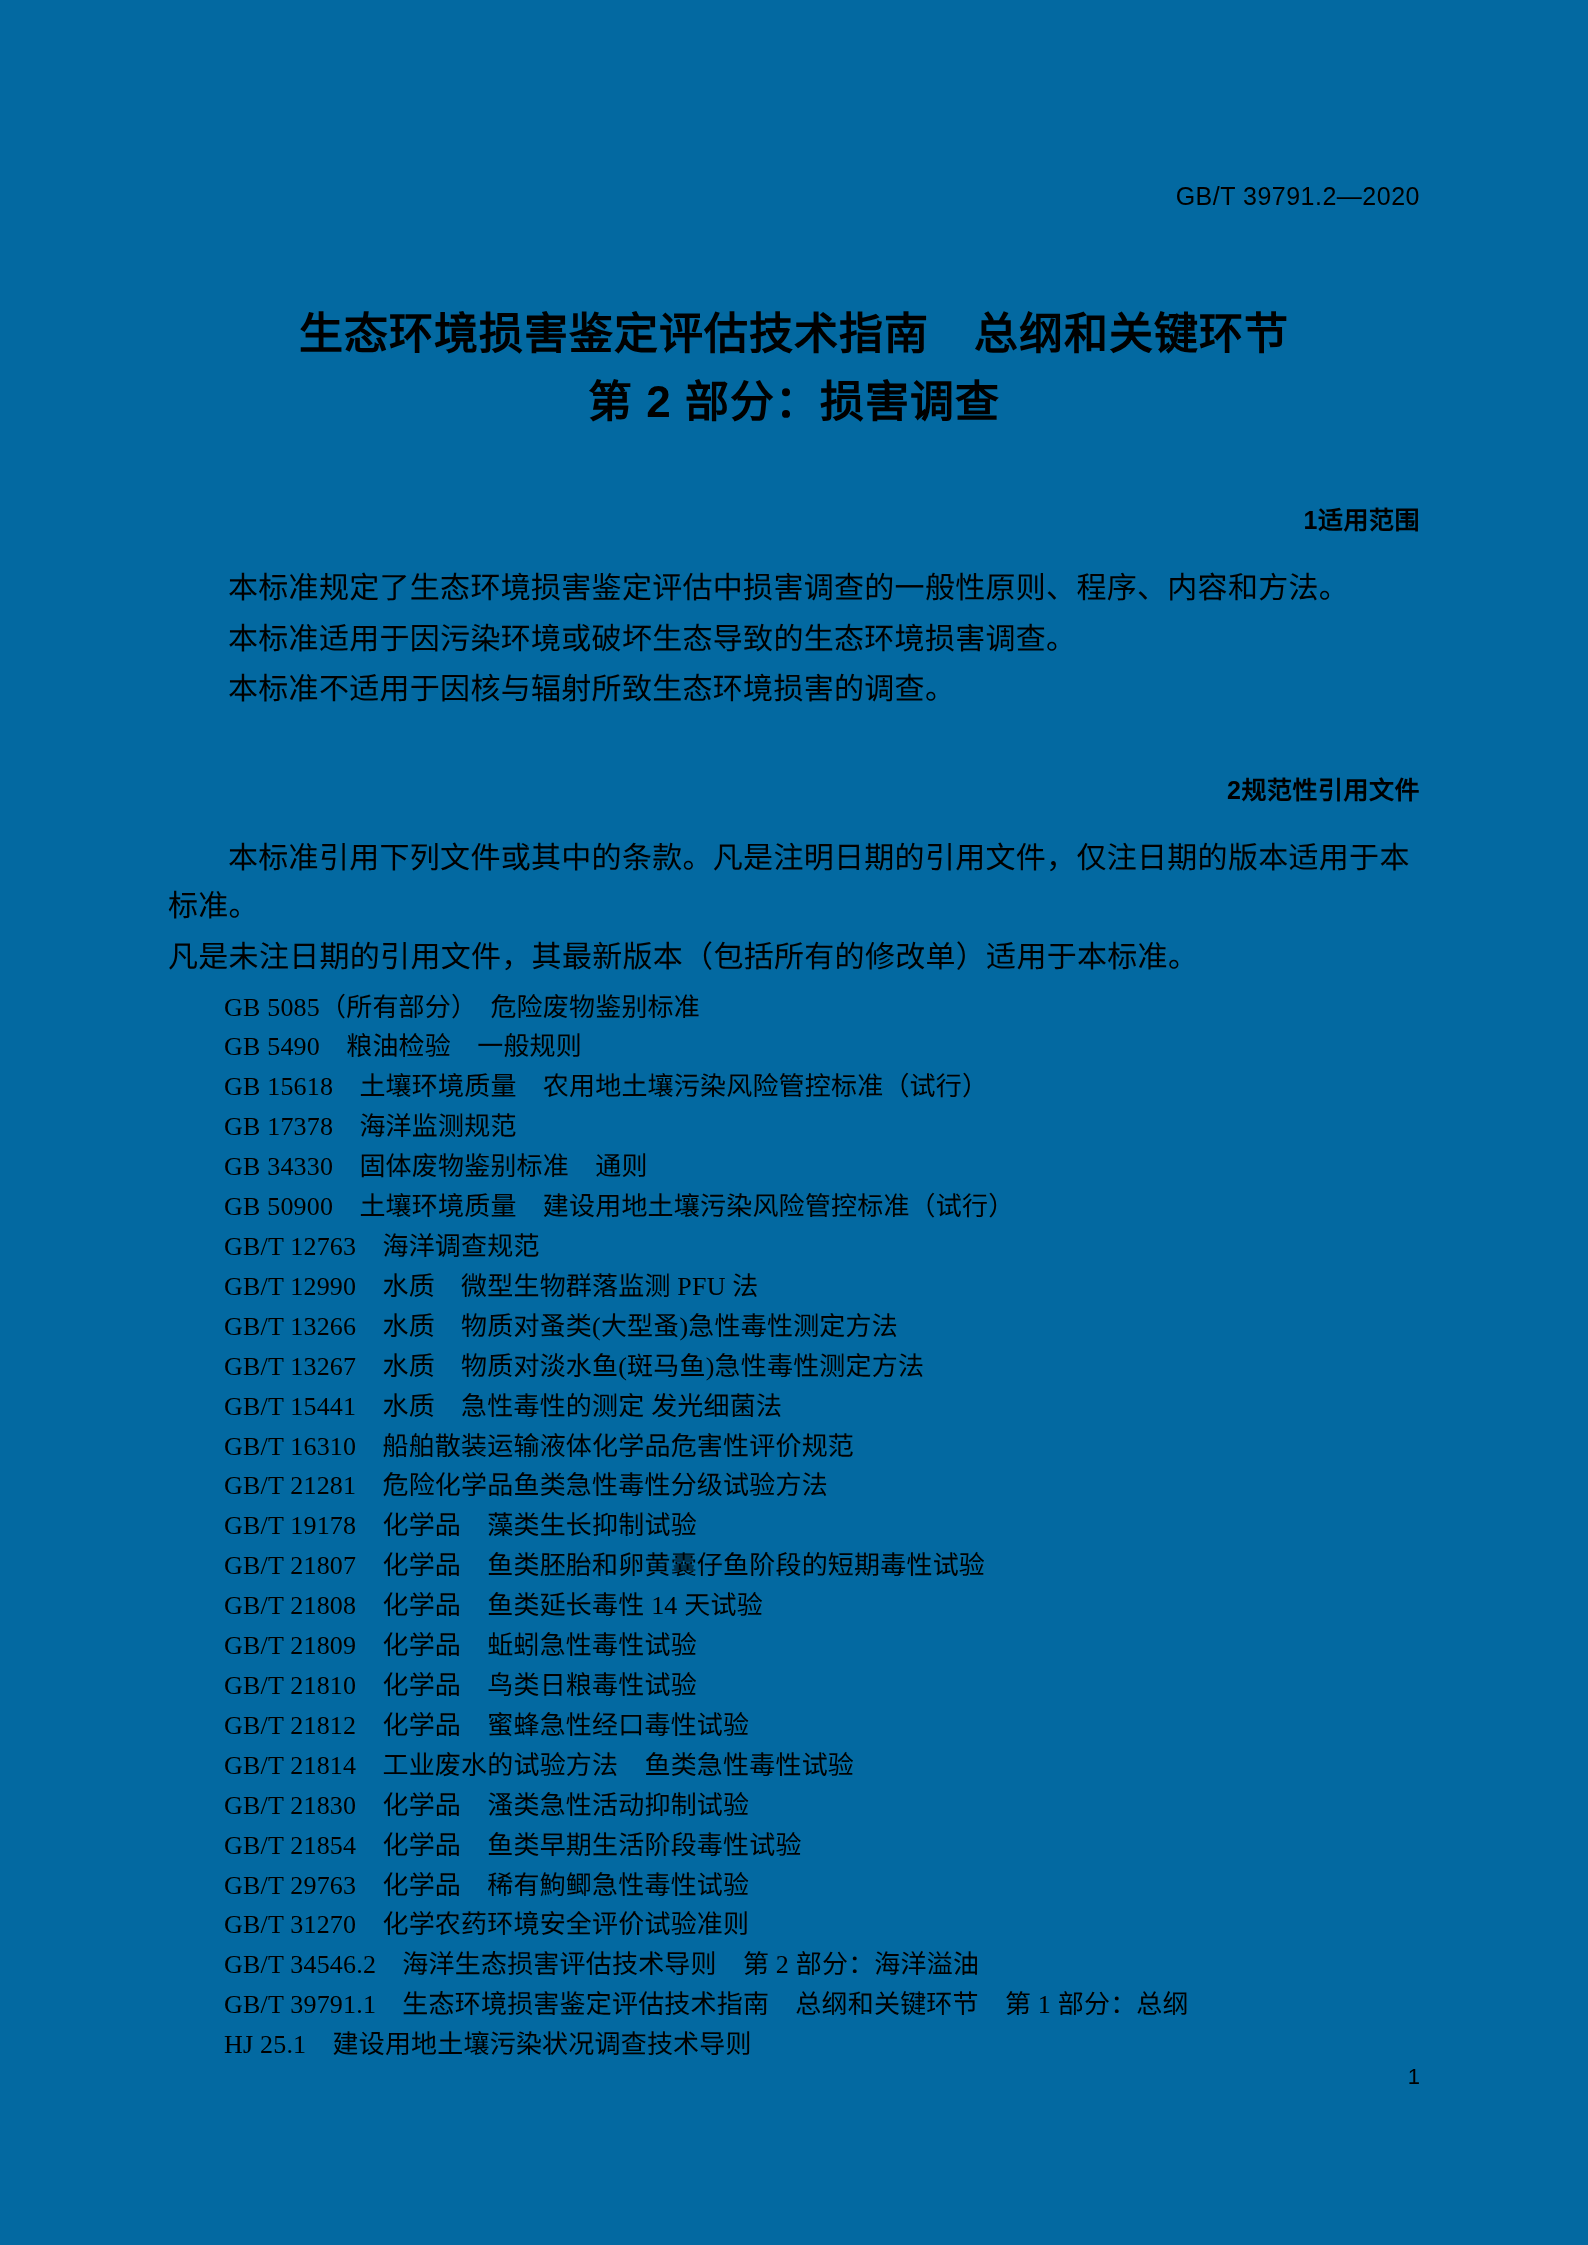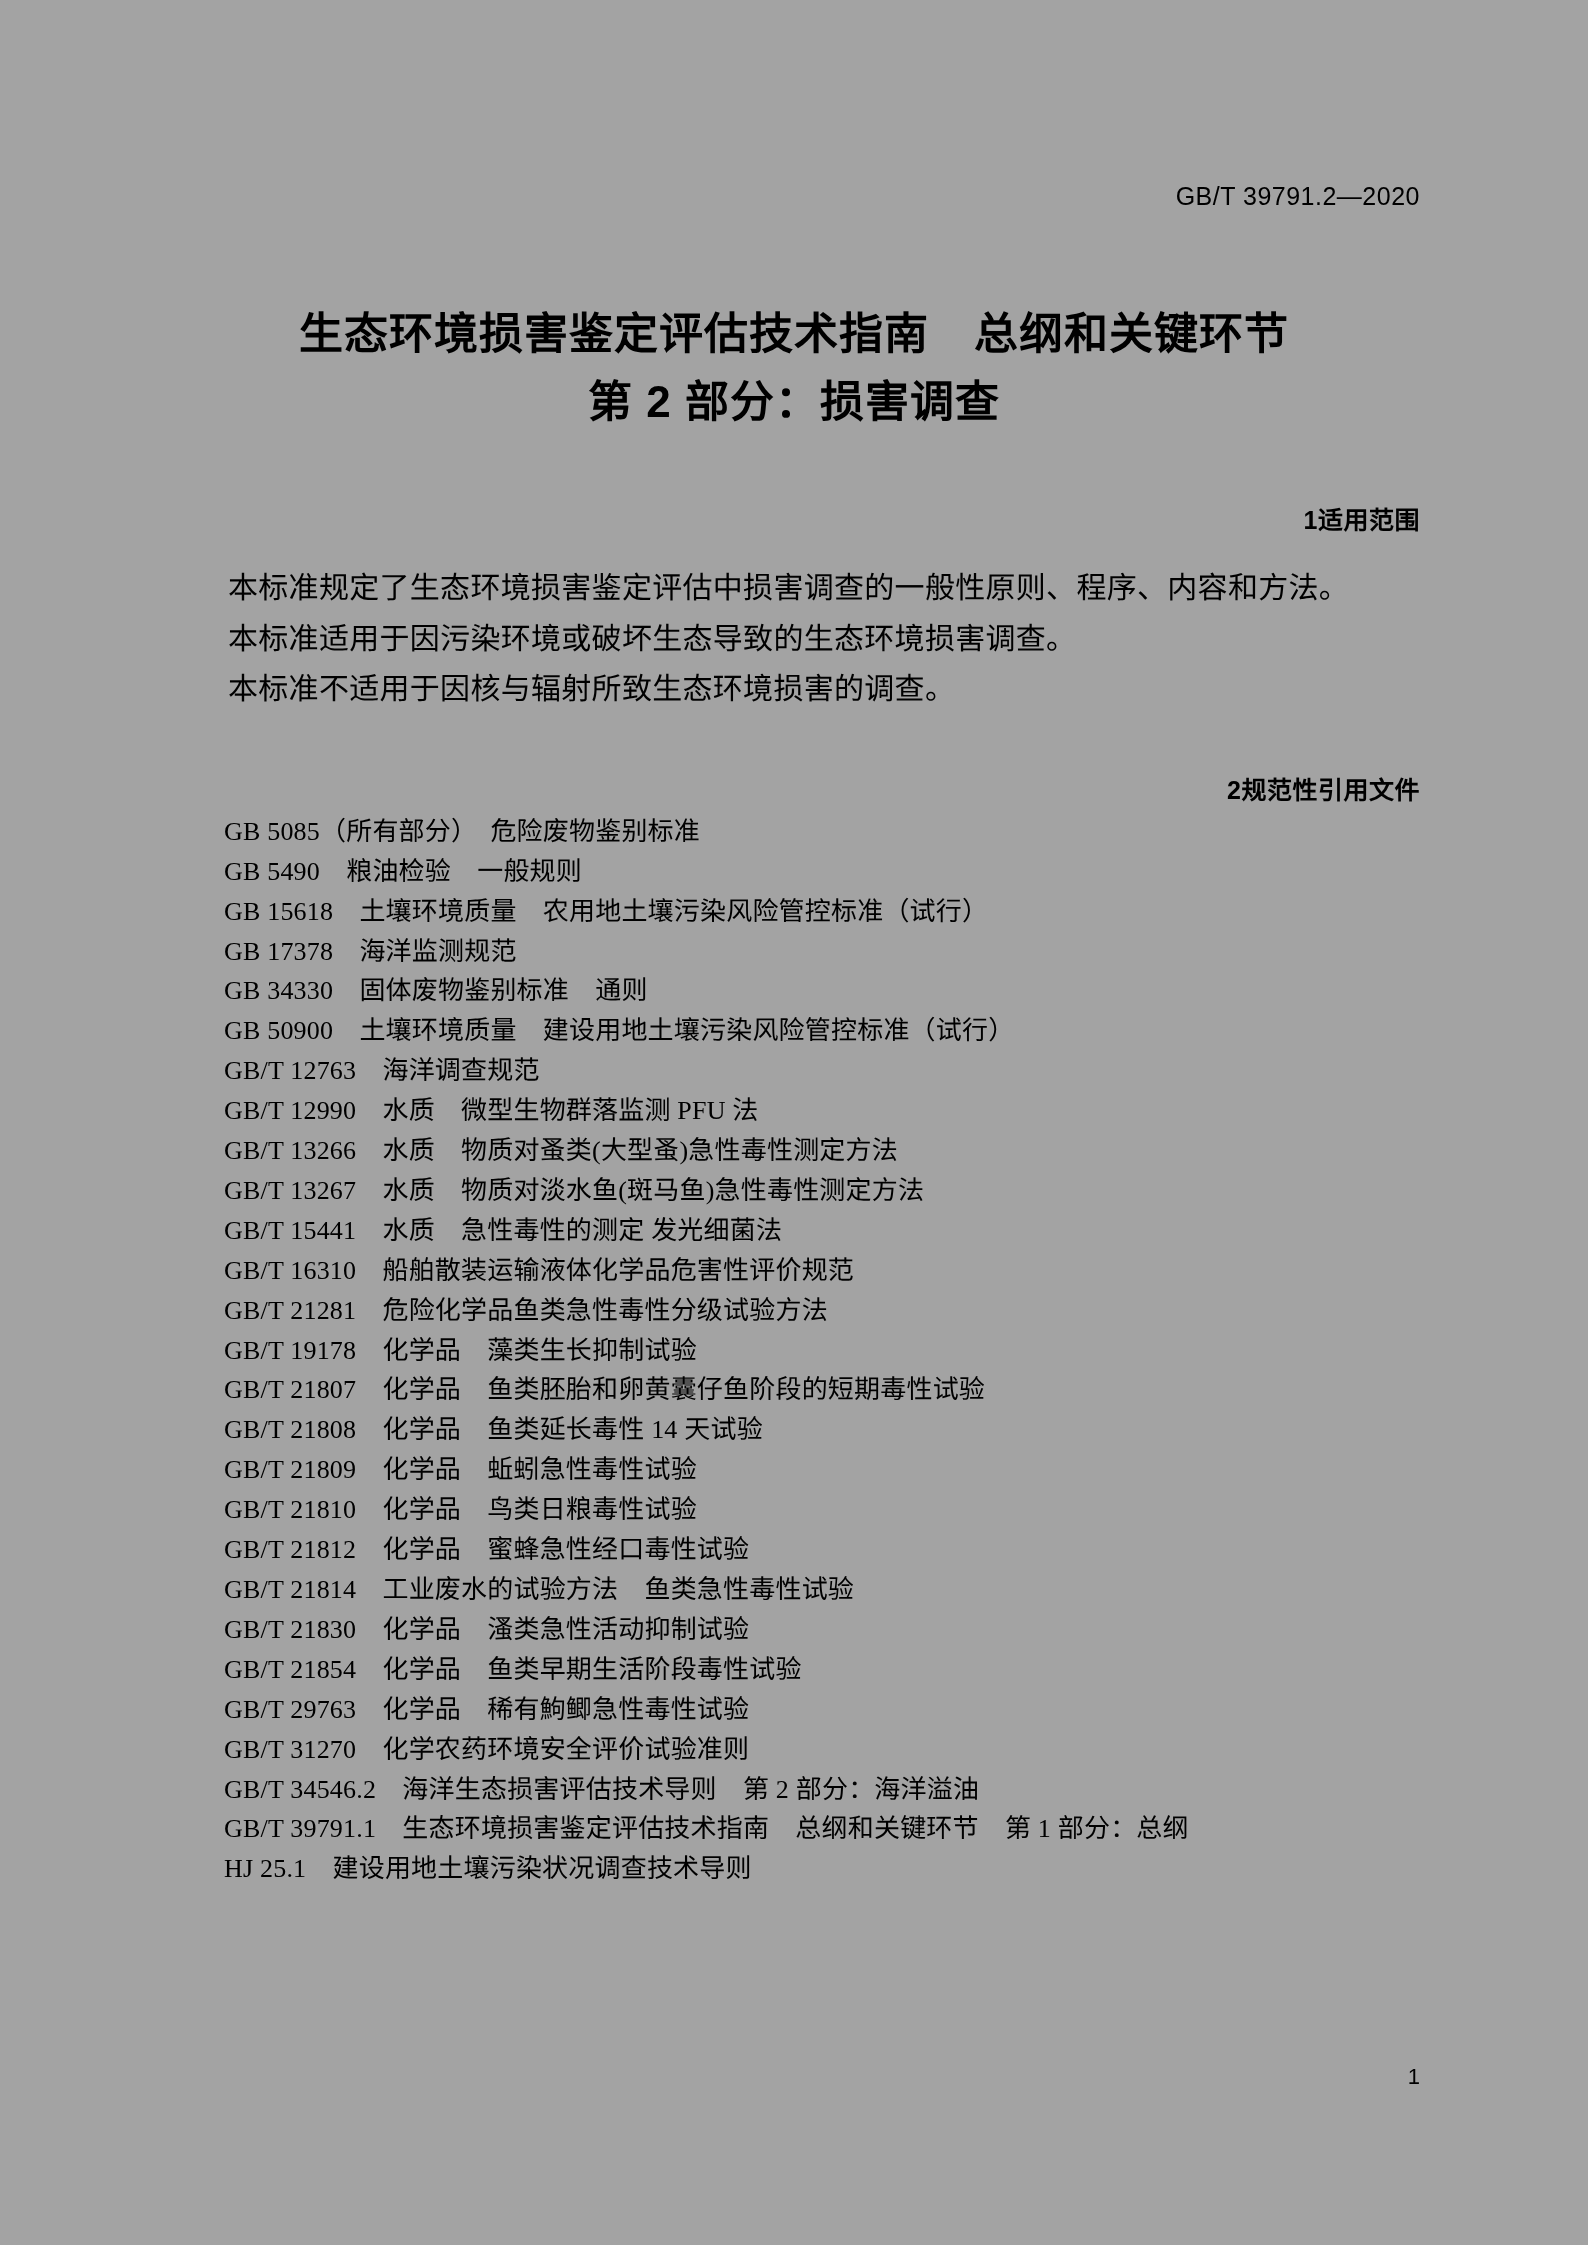--- a/index.html
+++ b/index.html
@@ -10,21 +10,21 @@
   }
   body {
     font-family: "Liberation Serif", "DejaVu Serif", serif;
     color: #000000;
   }
   .page {
     position: relative;
     width: 1588px;
     height: 2245px;
     margin: 0 auto;
-    background: #a3a3a3;
+    background: #0369a1;
     box-sizing: border-box;
     padding: 0;
     overflow: hidden;
   }
   .header-code {
     position: absolute;
     top: 182px;
     right: 168px;
     font-family: "Liberation Sans", "DejaVu Sans", sans-serif;
     font-size: 25px;
@@ -120,20 +120,24 @@
       <p class="para">本标准规定了生态环境损害鉴定评估中损害调查的一般性原则、程序、内容和方法。</p>
       <p class="para">本标准适用于因污染环境或破坏生态导致的生态环境损害调查。</p>
       <p class="para">本标准不适用于因核与辐射所致生态环境损害的调查。</p>
     </div>
 
     <div class="spacer-1"></div>
 
     <div class="clause-head">
       <span class="num">2</span><span>规范性引用文件</span>
     </div>
+    <div class="para-block">
+      <p class="para">本标准引用下列文件或其中的条款。凡是注明日期的引用文件，仅注日期的版本适用于本标准。</p>
+      <p class="para noindent-wrap">凡是未注日期的引用文件，其最新版本（包括所有的修改单）适用于本标准。</p>
+    </div>
 
     <ul class="ref-list">
       <li>GB 5085（所有部分）　危险废物鉴别标准</li>
       <li>GB 5490　粮油检验　一般规则</li>
       <li>GB 15618　土壤环境质量　农用地土壤污染风险管控标准（试行）</li>
       <li>GB 17378　海洋监测规范</li>
       <li>GB 34330　固体废物鉴别标准　通则</li>
       <li>GB 50900　土壤环境质量　建设用地土壤污染风险管控标准（试行）</li>
       <li>GB/T 12763　海洋调查规范</li>
       <li>GB/T 12990　水质　微型生物群落监测 PFU 法</li>

